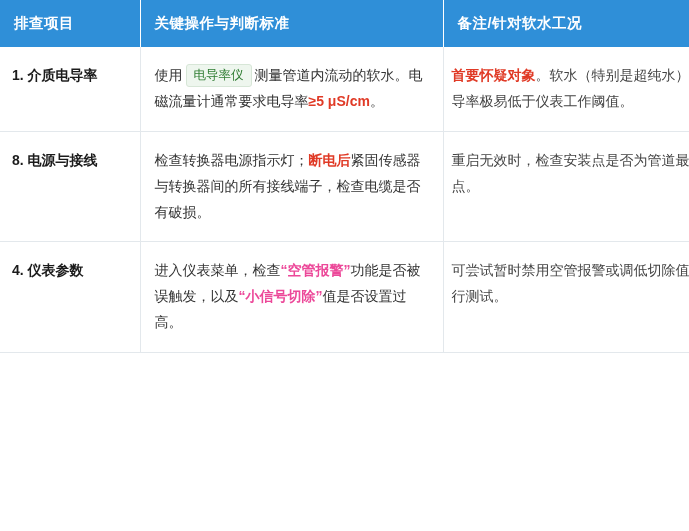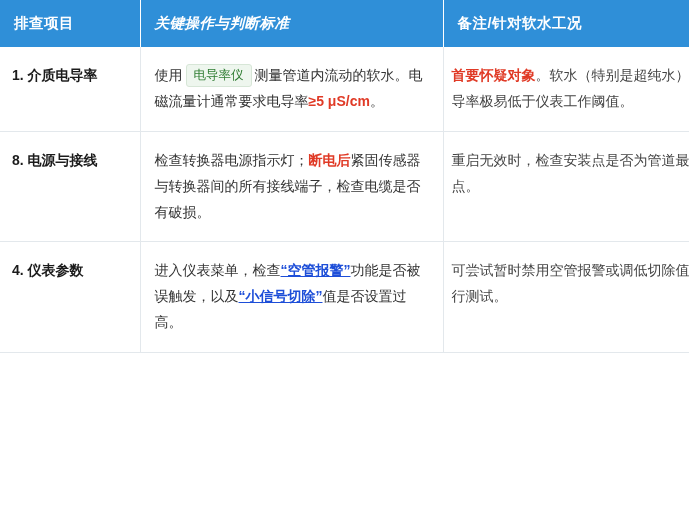--- a/index.html
+++ b/index.html
@@ -33,21 +33,21 @@
     font-size: 14.5px;
     font-weight: bold;
     text-align: left;
     padding: 14px 14px 14px 14px;
     border-right: 1px solid #ffffff;
     letter-spacing: 0.5px;
     margin-left: 24px;
   }
   thead th:last-child { border-right: none; }
   .col-1 { width: 140px; }
-  .col-2 { width: 303px; font-style: italic; }
+  .col-2 { width: 303px; }
   .col-3 { width: 282px; }
 
   tbody td {
     padding: 16px 14px 16px 14px;
     font-size: 14px;
     line-height: 1.85;
     border-bottom: 1px solid #e3e8ec;
     border-right: 1px solid #e3e8ec;
   }
   tbody td:last-child { border-right: none; padding-left: 8px; }
@@ -72,23 +72,22 @@
     border: 1px solid #d7e6d7;
     color: #2f7d32;
     font-size: 12.5px;
     line-height: 1.2;
     padding: 3px 7px;
     border-radius: 3px;
     margin: 0 3px;
     vertical-align: 1px;
   }
   .quoted {
-    color: #1d4ed8;
+    color: #ec4899;
     font-weight: bold;
-    text-decoration: underline;
   }
   .blk { display: inline; }
 </style>
 </head>
 <body>
 
 <div class="table-wrap">
   <table class="tbl">
     <thead>
       <tr>

